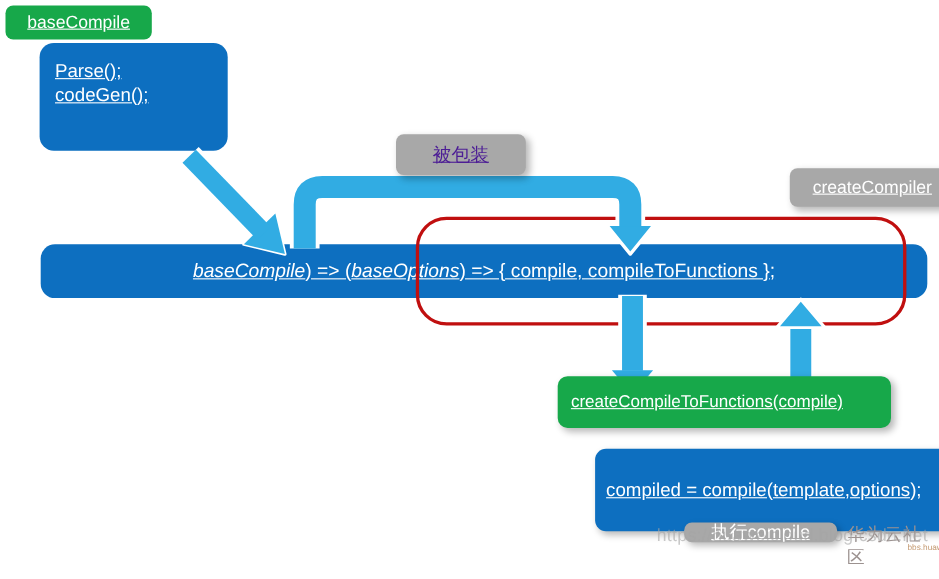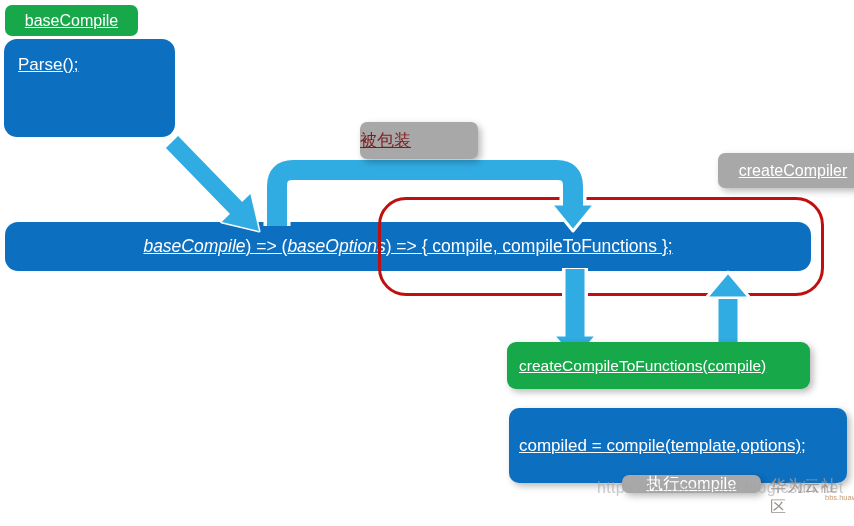--- a/index.html
+++ b/index.html
@@ -2,31 +2,31 @@
 <html><head>
 <meta charset="utf-8">
 <style>
   html,body { margin:0; padding:0; background:#fff; }
   .canvas {
     position:relative; width:854px; height:526px; background:#ffffff;
     font-family:"Liberation Sans", sans-serif; overflow:hidden;
   }
   .abs { position:absolute; box-sizing:border-box; }
   .box { color:#fff;text-decoration:underline; }
-  .blue  { background:#0d6fc0; }
+  .blue  { background:#0d6fc0;margin-left:32px; }
   .green { background:#17a84a; }
   .gray  { background:#a8a8a8; }
   .shadow { box-shadow:3px 3px 7px rgba(0,0,0,0.28); }
 
   #base-compile { left:5px; top:5px; width:133px; height:31px; border-radius:7px;
     font-size:16px; display:flex; align-items:center; justify-content:center; }
   #parse-box { left:4px; top:39px; width:171px; height:98px; border-radius:13px;
     font-size:17px; line-height:22px; padding:15px 0 0 14px; }
   #wrap-label { left:360px; top:122px; width:118px; height:37px; border-radius:7px;
-    font-size:17px; color:#7f1d1d; display:flex; align-items:center; z-index:4; }
+    font-size:17px; color:#4c1d95; display:flex; align-items:center; justify-content:center; z-index:4; }
   #create-compiler-label { left:670px; top:153px; width:150px; height:35px; border-radius:7px;
     font-size:16px; display:flex; align-items:center; justify-content:center; z-index:4;margin-left:48px; }
 
   #main-bar { left:5px; top:222px; width:806px; height:49px; border-radius:13px;
     font-size:17.5px; display:flex; align-items:center; justify-content:center;
     white-space:pre; z-index:1; }
   #main-bar .it { font-style:italic; }
 
   #red-outline { left:378px; top:197px; width:446px; height:99px;
     border:3px solid #c00f0f; border-radius:28px; z-index:2; background:transparent; }
@@ -50,20 +50,21 @@
 <body>
 
 <div class="canvas">
 
   <div class="abs box green" id="base-compile">
     <span>baseCompile</span>
   </div>
 
   <div class="abs box blue" id="parse-box">
     <div>Parse();</div>
+    <div>codeGen();</div>
   </div>
 
   <div class="abs box gray shadow" id="wrap-label">
     <span>被包装</span>
   </div>
 
   <div class="abs box gray shadow" id="create-compiler-label">
     <span>createCompiler</span>
   </div>
 

